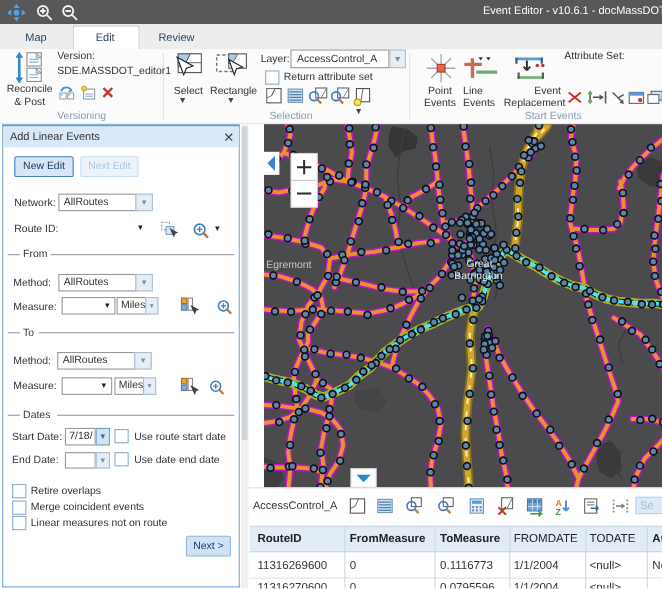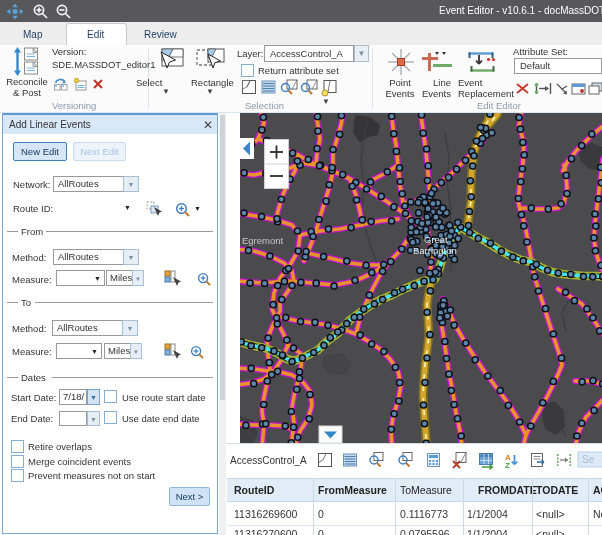--- a/index.html
+++ b/index.html
@@ -83,21 +83,21 @@
       </g>
  </svg>
  <div class="seclbl" style="left:52px;top:55px">Versioning</div>
 
  <svg class="abs" style="left:156px;top:2px" width="28" height="28" viewBox="0 0 28 28">
    <rect x="6" y="2" width="21" height="17" fill="#fff" stroke="#555"></rect>
    <path d="M6,2 17,2 13,10 6,14 Z" fill="#a8cbe8" stroke="#555" stroke-width="0.8"></path>
    <path d="M17,2 27,2 27,10 13,10 Z" fill="#fff" stroke="#555" stroke-width="0.8"></path>
    <path d="M5,5 11,21 13.5,15 19.5,13 Z" fill="#fff" stroke="#222" stroke-width="1"></path>
  </svg>
- <div class="lbl" style="left:136px;top:32px">Select</div>
+ <div class="lbl" style="left:158px;top:32px">Select</div>
  <div class="lbl" style="left:162px;top:42px;color:#444;font-size:8px">▼</div>
  <svg class="abs" style="left:196px;top:2px" width="30" height="28" viewBox="0 0 30 28">
    <rect x="1" y="3" width="15" height="15" fill="none" stroke="#777" stroke-dasharray="3,2" stroke-width="1.3"></rect>
    <rect x="12" y="2" width="16" height="13" fill="#fff" stroke="#555"></rect>
    <path d="M12,2 20,2 17,8 12,11 Z" fill="#a8cbe8" stroke="#555" stroke-width="0.8"></path>
    <path d="M12,7 17,21 19,15.5 24.5,14 Z" fill="#fff" stroke="#222" stroke-width="1"></path>
  </svg>
  <div class="lbl" style="left:191px;top:32px">Rectangle</div>
  <div class="lbl" style="left:206px;top:42px;color:#444;font-size:8px">▼</div>
  <div class="lbl" style="left:237px;top:3px">Layer:</div>
@@ -153,39 +153,38 @@
  <div class="lbl" style="left:385px;top:32px;width:30px;text-align:center">Point<br>Events</div>
  <svg class="abs" style="left:422px;top:6px" width="32" height="24" viewBox="0 0 32 24">
    <line x1="7.5" y1="2" x2="7.5" y2="20" stroke="#cb6a52" stroke-width="3"></line>
    <line x1="0" y1="7.5" x2="16" y2="7.5" stroke="#cb6a52" stroke-width="3"></line>
    <line x1="11" y1="14.5" x2="30" y2="14.5" stroke="#6fa96b" stroke-width="3"></line>
    <g fill="#333">
         <path d="M13,1 17,1 15,4 Z"></path>
         <path d="M20,1 24,1 22,4 Z"></path>
       </g>
  </svg>
- <div class="lbl" style="left:421px;top:32px;width:30px;text-align:right">Line<br>Events</div>
- <div class="lbl" style="left:458px;top:32px;width:52px;text-align:left">Event<br>Replacement</div>
+ <div class="lbl" style="left:421px;top:32px;width:30px;text-align:left">Line<br>Events</div>
+ <div class="lbl" style="left:458px;top:32px;width:52px;text-align:right">Event<br>Replacement</div>
  <svg class="abs" style="left:467px;top:2px" width="30" height="28" viewBox="0 0 30 28">
    <line x1="1.5" y1="6.5" x2="26.5" y2="6.5" stroke="#5b9bd5" stroke-width="2.4"></line>
    <g stroke="#2e5f8a" stroke-width="2">
         <line x1="2.5" y1="5.5" x2="2.5" y2="11"></line>
         <line x1="25.5" y1="5.5" x2="25.5" y2="11"></line>
       </g>
    <circle cx="21.5" cy="12.5" r="1.6" fill="#c0392b"></circle>
       <circle cx="26.5" cy="12.5" r="1.6" fill="#c0392b"></circle>
    <path d="M12,8 12,17 M12,17 9,13.5 M12,17 15,13.5" stroke="#333" stroke-width="1.8" fill="none"></path>
    <line x1="3.5" y1="23.5" x2="27.5" y2="23.5" stroke="#6fa96b" stroke-width="2.4"></line>
    <g stroke="#3c6b3c" stroke-width="2">
         <line x1="4.5" y1="19" x2="4.5" y2="24.5"></line>
         <line x1="26.5" y1="19" x2="26.5" y2="24.5"></line>
       </g>
  </svg>
  <div class="lbl" style="left:513px;top:1px">Attribute Set:</div>
- <div class="combo" style="left:514px;top:13px;width:88px;height:16px;padding:1px 0 0 5px">Default</div>
  <svg class="abs" style="left:515px;top:36px" width="87 " height="16" viewBox="0 0 87 16">
   <g stroke="#c0392b" stroke-width="1.8">
         <line x1="2" y1="3" x2="13" y2="12"></line>
         <line x1="13" y1="3" x2="2" y2="12"></line>
       </g>
   <g stroke="#555" stroke-width="1.4">
         <line x1="21.5" y1="2" x2="21.5" y2="13"></line>
         <line x1="35.5" y1="2" x2="35.5" y2="13"></line>
         <line x1="24" y1="7.5" x2="33" y2="7.5"></line>
       </g>
@@ -196,21 +195,21 @@
         <path d="M42,3 47,8 52,5"></path>
         <path d="M47,8 51,12"></path>
       </g>
       <path d="M52,13.5 48,12.5 51.5,9.5 Z" fill="#555"></path>
   <rect x="57" y="3" width="13" height="10" fill="#fff" stroke="#666"></rect>
       <rect x="57" y="3" width="13" height="3" fill="#5b9bd5"></rect>
       <circle cx="67" cy="10" r="2" fill="#c0392b"></circle>
   <rect x="77" y="2" width="10" height="8" fill="#cfe0ef" stroke="#666"></rect>
       <rect x="74" y="5" width="10" height="8" fill="#fff" stroke="#666"></rect>
  </svg>
- <div class="seclbl" style="left:477px;top:55px">Edit Editor</div>
+ <div class="seclbl" style="left:477px;top:55px">Start Events</div>
 </div>
 <div class="abs" style="left:0;top:112px;width:602px;height:1px;background:#dae6f3"></div>
 
 <div class="abs" style="left:0;top:113px;width:219px;height:422px;background:#fff;font-size:9.5px">
  <div class="abs" style="left:2px;top:0;width:216px;height:421px;border:1px solid #7aa7d4;border-top:2px solid #5e9bd3"></div>
  <div class="abs" style="left:3px;top:2px;width:214px;height:19px;background:#d9e8f8"></div>
  <div class="lbl" style="left:9px;top:6px;font-size:10px">Add Linear Events</div>
  <div class="lbl" style="left:203px;top:5px;color:#444;font-size:12px">✕</div>
 
  <div class="abs" style="left:13px;top:29px;width:54px;height:19px;background:#d6e6f7;border:1px solid #3f80c1;border-radius:2px;text-align:center;padding-top:3px;color:#16365c">New Edit</div>
@@ -301,21 +300,21 @@
  <div class="combo" style="left:59px;top:298px;width:28px;height:15px"></div>
  <div class="abs" style="left:87px;top:298px;width:13px;height:15px;background:#e6edf5;border:1px solid #a8bed4;text-align:center;color:#7890a8;font-size:7px;padding-top:4px">▼</div>
  <div class="cbx" style="left:104px;top:298px"></div>
  <div class="lbl" style="left:122px;top:300px">Use date end date</div>
 
  <div class="cbx" style="left:11px;top:327px"></div>
  <div class="lbl" style="left:28px;top:328px">Retire overlaps</div>
  <div class="cbx" style="left:11px;top:342px"></div>
  <div class="lbl" style="left:28px;top:343px">Merge coincident events</div>
  <div class="cbx" style="left:11px;top:356px"></div>
- <div class="lbl" style="left:28px;top:357px">Prevent measures not on start</div>
+ <div class="lbl" style="left:28px;top:357px">Linear measures not on route</div>
 
  <div class="abs" style="left:169px;top:374px;width:41px;height:19px;background:#cfe2f6;border:1px solid #8fb8dd;border-radius:2px;text-align:center;padding-top:3px;color:#16365c">Next &gt;</div>
 </div>
 <div class="abs" style="left:219px;top:113px;width:7px;height:422px;background:#f0f0f0"></div>
 <div class="abs" style="left:220px;top:115px;width:5px;height:285px;background:#cdd2d8"></div>
 
 <div class="abs" style="left:240px;top:113px;width:376px;height:358px;overflow:hidden;background:#4b4b4d">
 <svg width="376" height="330" viewBox="0 0 376 330" style="position:absolute;top:0;left:0">
 <rect width="376" height="330" fill="#4b4b4d"></rect>
 <path d="M116,2 130,4 140,12 138,22 128,24 120,30 113,20 114,8 Z" fill="#353538"></path>
@@ -885,23 +884,23 @@
           <line x1="3" y1="7" x2="10.5" y2="7"></line>
         </g>
         <path d="M8,4.6 11.2,7 8,9.4 Z" fill="#777"></path>
       </g>
   <rect x="262" y="1" width="26" height="15" fill="#dce9f6" stroke="#b8d0e8"></rect>
       <text x="266" y="12" font-family="Liberation Sans" font-size="10" fill="#a8bed4">Se</text>
  </svg>
  <div class="abs" style="left:1px;top:34px;width:375px;height:24px;background:#e2ecf7;border-top:1px solid #c9d6e4;border-bottom:1px solid #c9d6e4"></div>
  <div class="lbl" style="left:8px;top:40px;font-weight:bold;color:#222">RouteID</div>
  <div class="lbl" style="left:92px;top:40px;font-weight:bold;color:#222">FromMeasure</div>
- <div class="lbl" style="left:174px;top:40px;font-weight:normal;color:#222">ToMeasure</div>
- <div class="lbl" style="left:252px;top:40px;font-weight:bold;color:#222">FROMDATE</div>
- <div class="lbl" style="left:310px;top:40px;font-weight:bold;color:#222">TODATE</div>
+ <div class="lbl" style="left:174px;top:40px;font-weight:bold;color:#222">ToMeasure</div>
+ <div class="lbl" style="left:241px;top:40px;font-weight:normal;color:#222">FROMDATE</div>
+ <div class="lbl" style="left:310px;top:40px;font-weight:normal;color:#222">TODATE</div>
  <div class="lbl" style="left:367px;top:40px;font-weight:bold;color:#222">ACC</div>
  <div class="lbl" style="left:8px;top:64px">11316269600</div>
  <div class="lbl" style="left:92px;top:64px">0</div>
  <div class="lbl" style="left:174px;top:64px">0.1116773</div>
  <div class="lbl" style="left:241px;top:64px">1/1/2004</div>
  <div class="lbl" style="left:310px;top:64px">&lt;null&gt;</div>
  <div class="lbl" style="left:367px;top:64px">No</div>
  <div class="lbl" style="left:8px;top:84px">11316270600</div>
  <div class="lbl" style="left:92px;top:84px">0</div>
  <div class="lbl" style="left:174px;top:84px">0.0795596</div>

